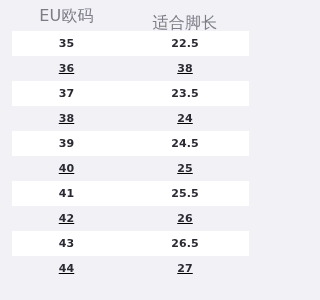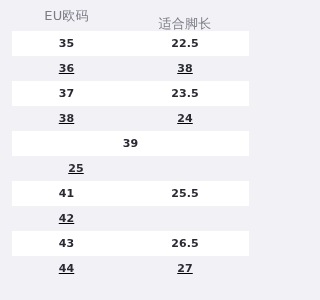--- a/index.html
+++ b/index.html
@@ -22,40 +22,39 @@
     position: relative;
   }
   .table-header {
     display: flex;
     height: 31px;
     align-items: center;
     padding: 0 12px;
     box-sizing: border-box;
   }
   .table-header .cell {
-    font-size: 13px;
+    font-size: 16px;
     font-weight: 400;
     color: #7c7c87;
     text-align: center;
     letter-spacing: 0.2px;
     line-height: 1;
   }
   .table-body {
     display: block;
   }
   .table-row {
     display: flex;
     align-items: center;
     height: 25px;
     margin: 0 12px;
     box-sizing: border-box;
   }
   .table-row.odd-row {
     background: #ffffff;
-    justify-content: center;
   }
   .table-row.even-row {
     background: #f2f2f6;
     text-decoration: underline;
   }
   .table-row .cell {
     font-size: 11px;
     font-weight: 700;
     color: #2a2a33;
     text-align: center;
@@ -107,33 +106,36 @@
       <div class="cell col-foot">23.5</div>
     </div>
 
     <div class="table-row even-row">
       <div class="cell col-eu">38</div>
       <div class="cell col-foot">24</div>
     </div>
 
     <div class="table-row odd-row">
       <div class="cell col-eu">39</div>
+      <div class="cell col-foot">24.5</div>
     </div>
 
     <div class="table-row even-row">
+      <div class="cell col-eu">40</div>
       <div class="cell col-foot">25</div>
     </div>
 
     <div class="table-row odd-row">
       <div class="cell col-eu">41</div>
       <div class="cell col-foot">25.5</div>
     </div>
 
     <div class="table-row even-row">
       <div class="cell col-eu">42</div>
+      <div class="cell col-foot">26</div>
     </div>
 
     <div class="table-row odd-row">
       <div class="cell col-eu">43</div>
       <div class="cell col-foot">26.5</div>
     </div>
 
     <div class="table-row even-row">
       <div class="cell col-eu">44</div>
       <div class="cell col-foot">27</div>

